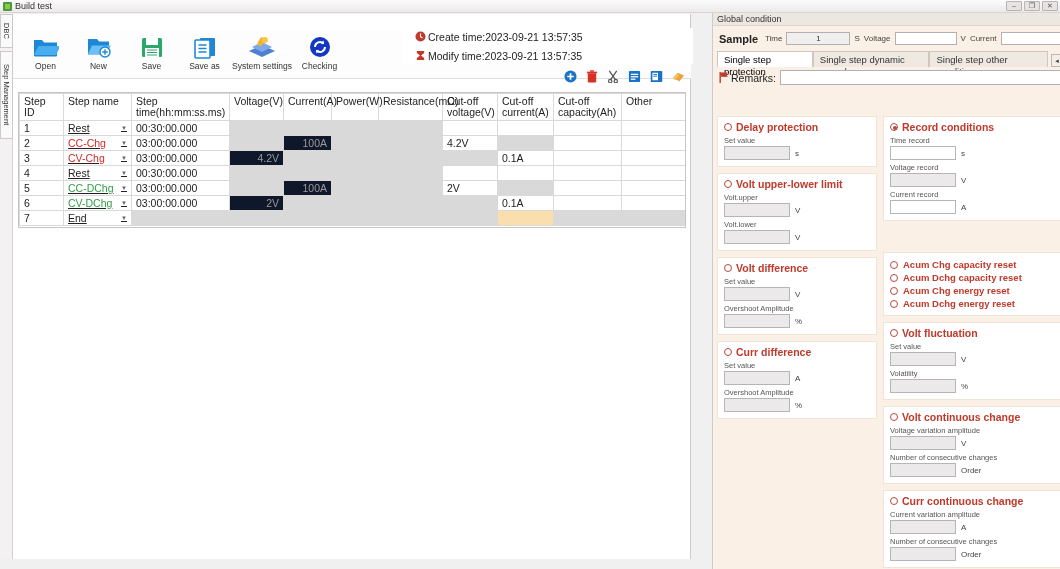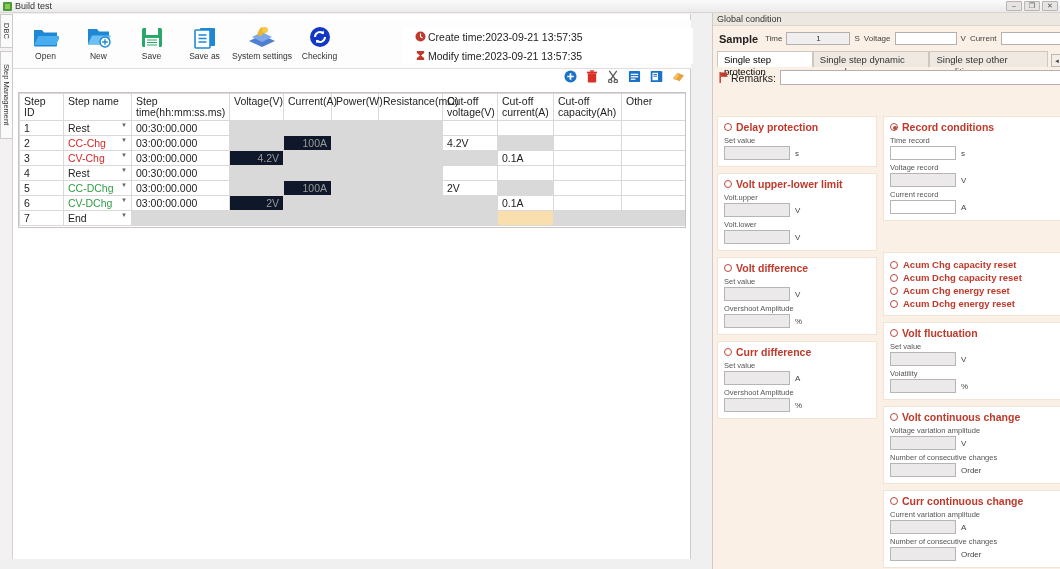--- a/index.html
+++ b/index.html
@@ -44,21 +44,21 @@
     font-size:7.5px; color:#333; text-align:center; padding:3px 1px;
     letter-spacing:0px;
   }
   
   #leftpane {
     position:absolute; left:13px; top:14px; width:678px; height:545px;
     background:#ffffff; border-right:1px solid #cfcaca;
   }
   
   #toolbar {
-    position:absolute; left:0; top:6px; width:678px; height:49px;
+    position:absolute; left:0; top:16px; width:678px; height:49px;
     background:#fdfdfd; border-bottom:1px solid #e2dede;
     display:flex; align-items:flex-start; padding-left:6px;
   }
   .tbtn { width:53px; text-align:center; padding-top:4px; cursor:default; }
   .tbtn .glyph { height:26px; display:flex; align-items:center; justify-content:center; }
   .tbtn .lbl { font-size:8.5px; color:#333; margin-top:1px; white-space:nowrap;}
   .tbtn.wide { width:62px; }
   
   #meta {
     position:absolute; left:390px; top:14px; width:290px; height:36px;
@@ -87,21 +87,21 @@
     text-align:left; padding:2px 4px; height:24px; vertical-align:top;
     line-height:11px;
   }
   td {
     border:1px solid #dcd8d8; height:15px; padding:1px 4px; color:#222;
     overflow:hidden; white-space:nowrap;
   }
   td.dis { background:#d9d9d9; }
   td.soft { color:#9a9a9a; background:#0f172a;text-align:right; }
   td.hl { background:#f9dfad; }
-  .stepsel { display:flex; align-items:flex-start; justify-content:space-between; }
+  .stepsel { display:flex; align-items:center; justify-content:space-between;text-decoration:underline; }
   .caret { font-size:6px; color:#666; }
   .nm-red { color:#d62828; }
   .nm-grn { color:#2e9e44; }
   
   #rightpane {
     position:absolute; left:712px; top:13px; width:368px; height:556px;
     background:#faf0e6; border-left:1px solid #cfcaca;
   }
   #rp-header {
     height:13px; background:#ece7e1; border-bottom:1px solid #ddd5cc;

